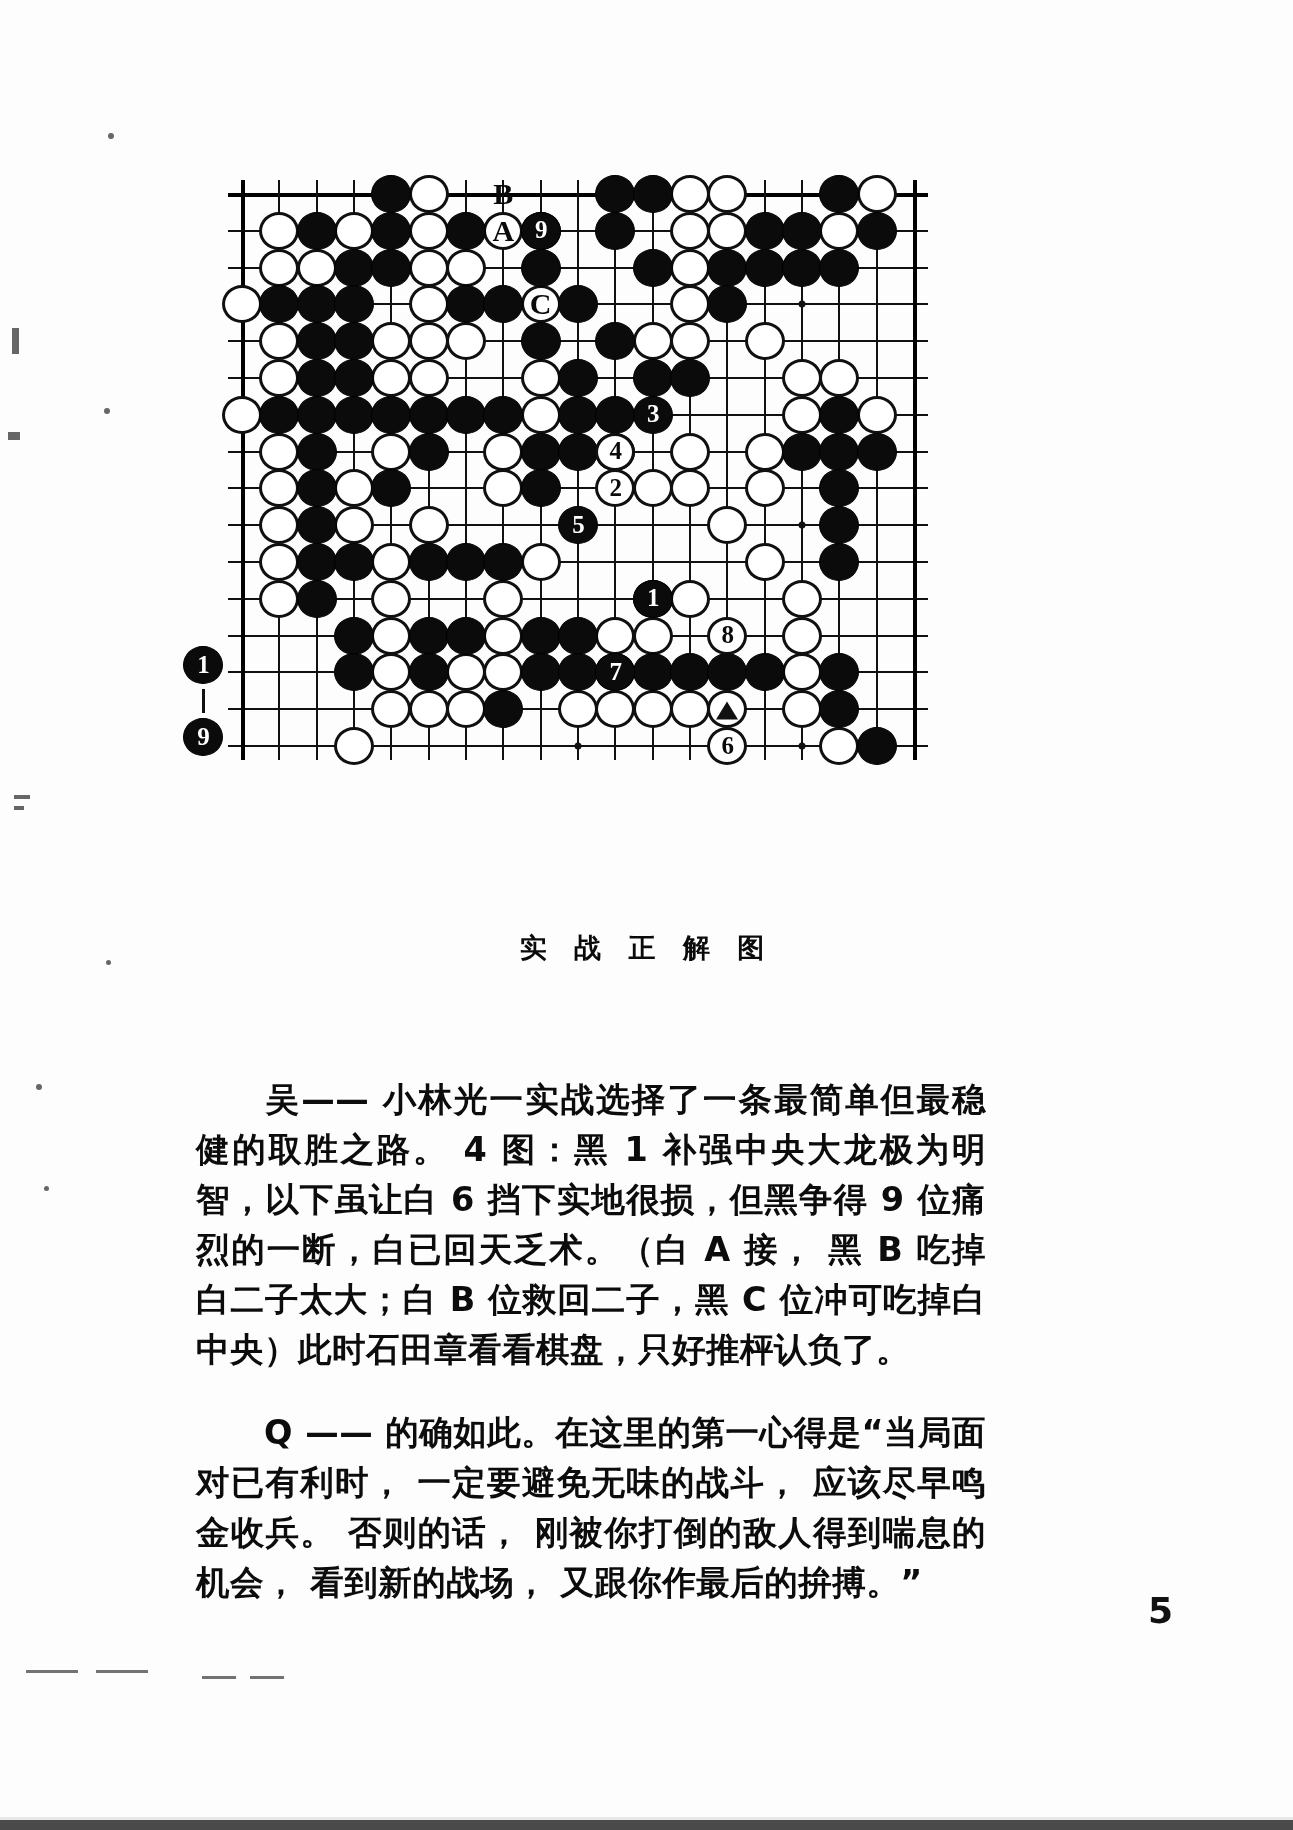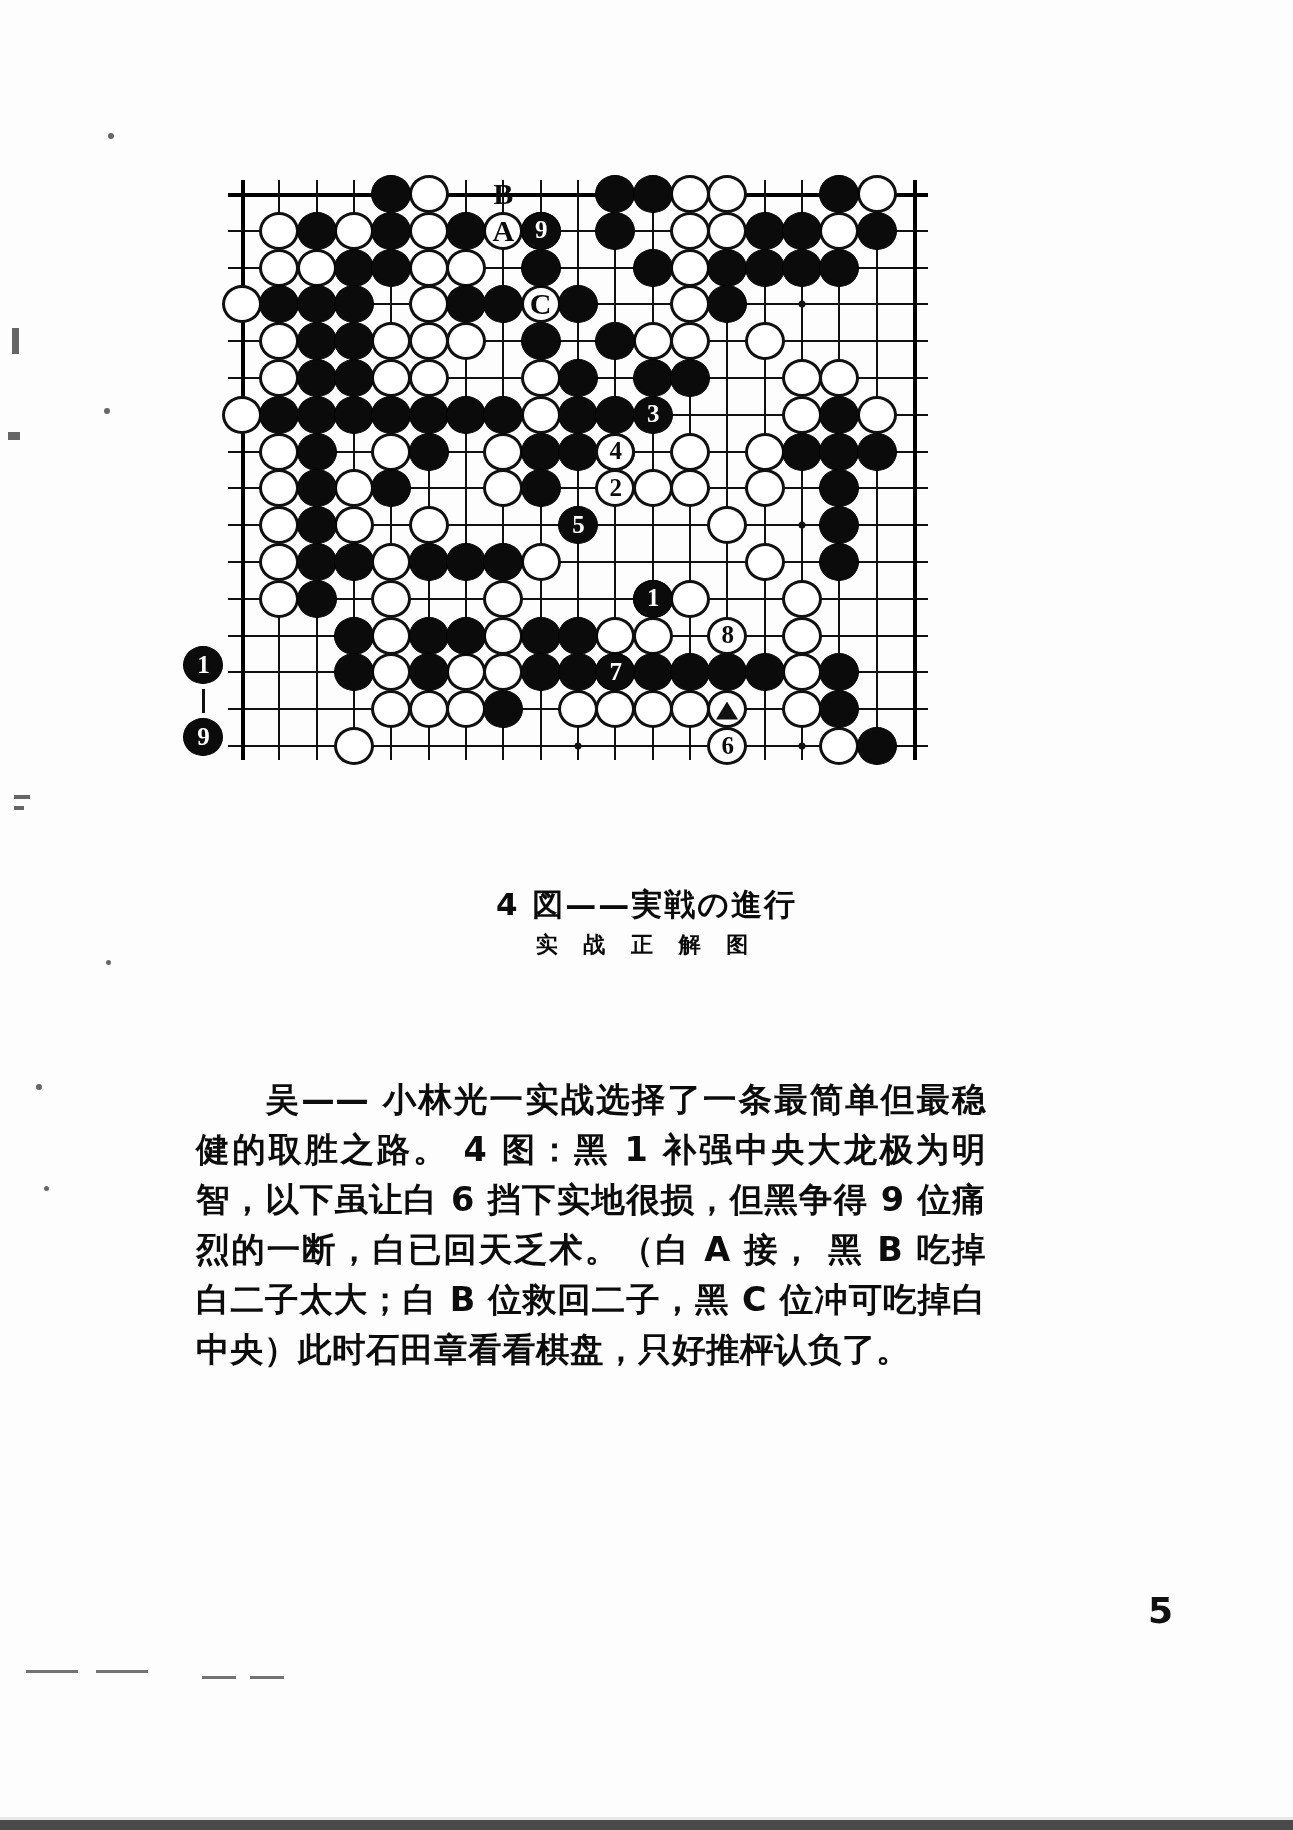--- a/index.html
+++ b/index.html
@@ -43,21 +43,21 @@
      font-weight:700;font-size:30px;color:#0a0a0a;}
 
   
   .outside{position:absolute;}
   .tickline{position:absolute;width:3px;background:#111;}
 
   
   .cap{position:absolute;text-align:center;color:#0a0a0a;white-space:nowrap;}
   #cap-jp{left:0;right:0;top:884px;font-size:31px;font-weight:700;letter-spacing:2px;
      font-family:"DejaVu Sans","Liberation Sans",sans-serif;}
-  #cap-cn{left:0;right:0;top:930px;font-size:22px;font-weight:700;letter-spacing:9px;
+  #cap-cn{left:0;right:0;top:930px;font-size:27px;font-weight:700;letter-spacing:9px;
      font-family:"DejaVu Sans","Liberation Sans",sans-serif;}
 
   
   #body-text{position:absolute;left:196px;top:1041px;width:790px;}
   .para{font-family:"DejaVu Sans","Liberation Sans",sans-serif;
         font-size:33.5px;line-height:50px;color:#0c0c0c;
         font-weight:700;letter-spacing:.5px;text-align:justify;text-justify:inter-character;}
   .para + .para{margin-top:6px;}
   .para .ind{display:inline-block;width:68px;}
 
@@ -345,25 +345,25 @@
       <div class="stone b" style="left:20px;top:20px;">
         <span class="num">1</span>
       </div>
       <div class="tickline" style="left:19px;top:44px;height:24px;"></div>
       <div class="stone b" style="left:20px;top:92px;">
         <span class="num">9</span>
       </div>
     </div>
   </div>
 
-  <div class="cap" id="cap-jp">4   図——実戦の進行</div>
   <div class="cap" id="cap-cn">实 战 正 解 图</div>
 
   <div id="body-text">
     <p class="para"><span class="ind"></span><span>吴—— 小林光一实战选择了一条最简单但最稳健的取胜之路。 4 图：黑 1 补强中央大龙极为明智，以下虽让白 6 挡下实地很损，但黑争得 9 位痛烈的一断，白已回天乏术。（白 A 接， 黑 B 吃掉白二子太大；白 B 位救回二子，黑 C 位冲可吃掉白中央）此时石田章看看棋盘，只好推枰认负了。</span></p>
+    <p class="para"><span class="ind"></span><span>Q —— 的确如此。在这里的第一心得是“当局面对已有利时， 一定要避免无味的战斗， 应该尽早鸣金收兵。 否则的话， 刚被你打倒的敌人得到喘息的机会， 看到新的战场， 又跟你作最后的拚搏。”</span></p>
   </div>
 
   <div id="page-no">5</div>
 
   <div id="footer-rule2"></div>
   <div id="footer-rule"></div>
 
 </div>
 
 </body></html>

